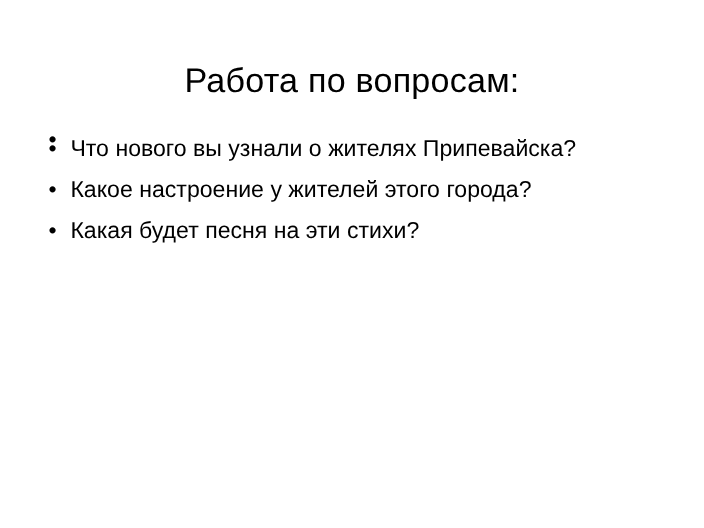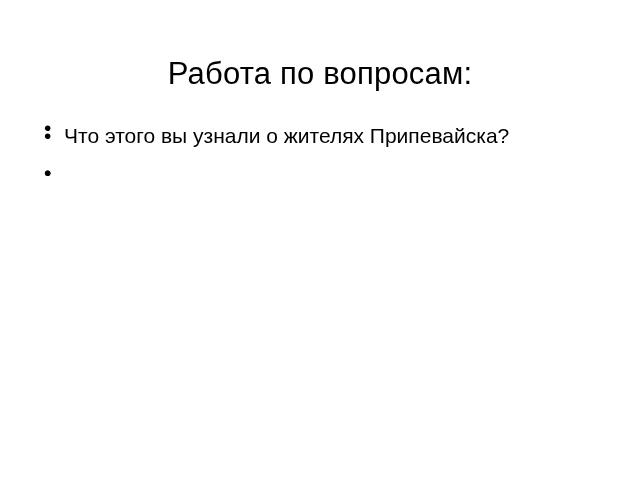--- a/index.html
+++ b/index.html
@@ -62,23 +62,25 @@
 <div class="slide">
 
   <h1 class="slide-title">Работа по вопросам:</h1>
 
   <ul class="bullet-list">
     <li class="bullet-item">
       <span class="dot">•</span>
     </li>
     <li class="bullet-item">
       <span class="dot">•</span>
-      <span>Что этого вы узнали о жителях Припевайска?</span>
+      <span>Что нового вы узнали о жителях Припевайска?</span>
     </li>
     <li class="bullet-item">
       <span class="dot">•</span>
+      <span>Какое настроение у жителей этого города?</span>
     </li>
     <li class="bullet-item">
       <span class="dot">•</span>
+      <span>Какая будет песня на эти стихи?</span>
     </li>
   </ul>
 
 </div>
 
 </body></html>

